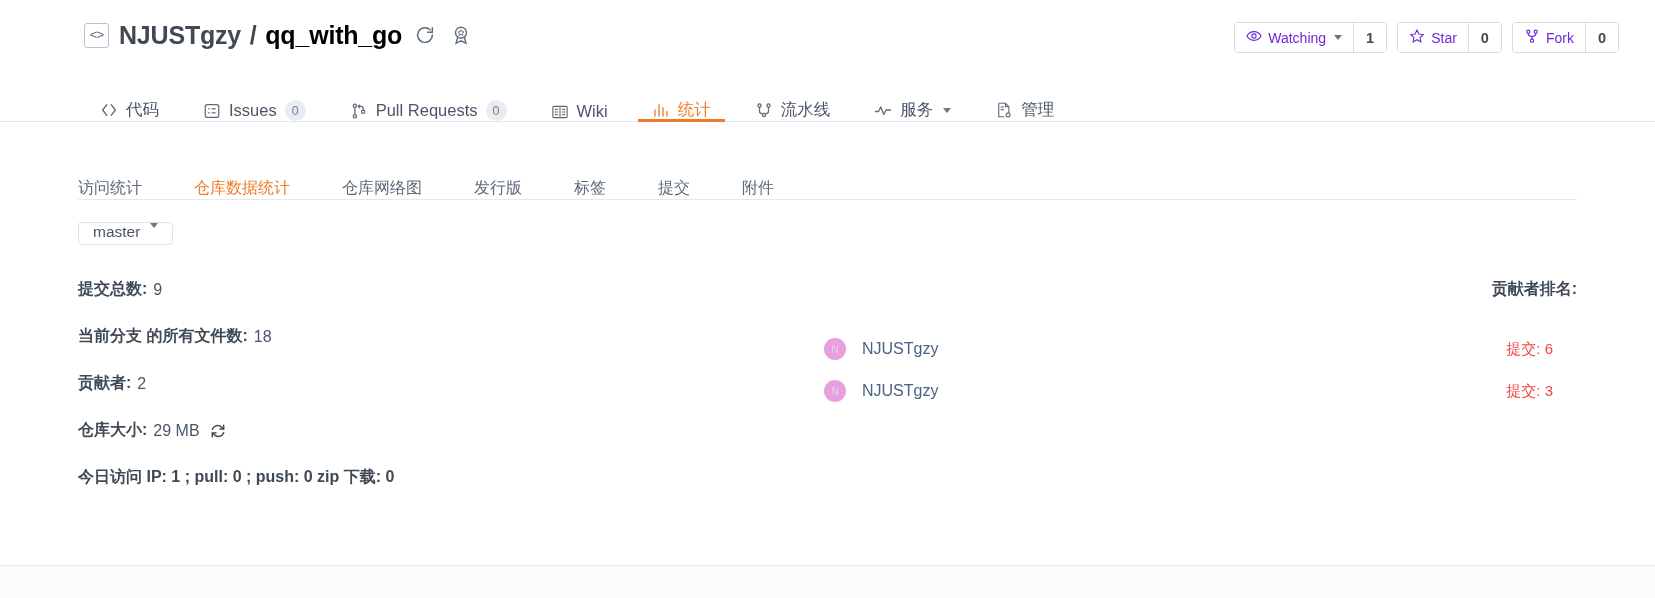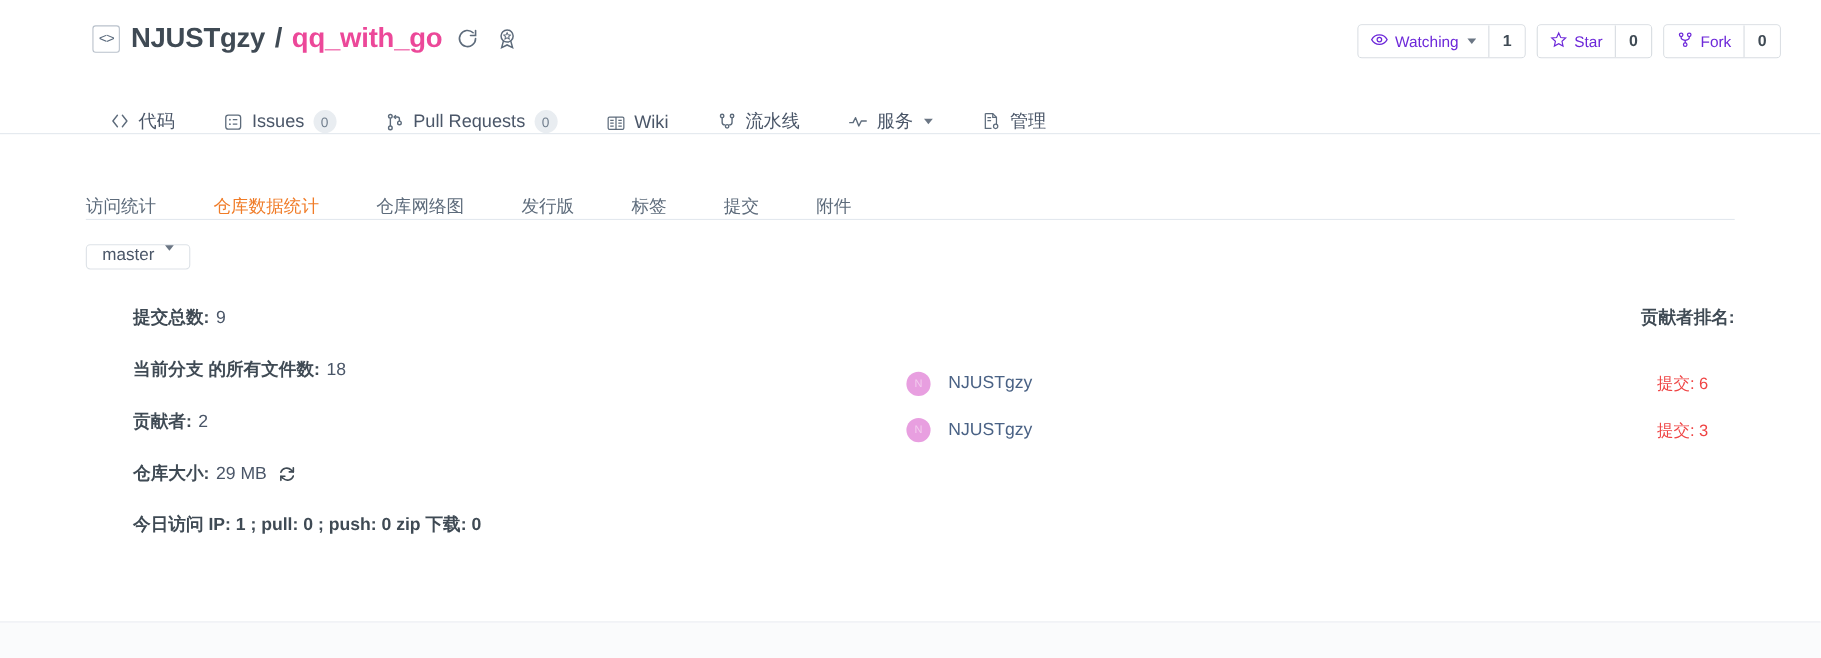--- a/index.html
+++ b/index.html
@@ -39,21 +39,21 @@
   }
   .repo-title {
     font-size: 25px;
     font-weight: bold;
     color: #3f4a54;
     letter-spacing: -0.2px;
     white-space: nowrap;
   }
   .repo-title .owner { color: #3f4a54; }
   .repo-title .sep { color: #3f4a54; font-weight: bold; padding: 0 2px; }
-  .repo-title .name { color: #ec4899; margin-top: 41px; }
+  .repo-title .name { color: #000000; margin-top: 41px; }
   .hdr-icon {
     width: 26px; height: 26px;
     display: inline-flex; align-items: center; justify-content: center;
     color: #5d6b7b;
     flex: 0 0 auto;
   }
 
   .repo-actions {
     position: absolute;
     right: 36px;
@@ -199,21 +199,21 @@
 
   .stat-line {
     font-size: 16px;
     color: #3f4a54;
     margin-bottom: 26px;
     display: flex;
     align-items: center;
     gap: 0;
     white-space: nowrap;
   }
-  .stat-line .k { font-weight: bold; margin-left: 43px; }
+  .stat-line .k { font-weight: bold; }
   .stat-line .v { font-weight: normal; margin-left: 6px; color: #4a5668; }
   .refresh-ico {
     margin-left: 10px;
     display: inline-flex;
     align-items: center;
     color: #3f4a54;
     cursor: pointer;
   }
   .stat-line.today { font-weight: bold; }
 
@@ -393,20 +393,31 @@
           <line x1="5" y1="12" x2="9.2" y2="12"></line>
           <line x1="5" y1="15.5" x2="9.2" y2="15.5"></line>
         <line x1="14.8" y1="8.5" x2="19" y2="8.5"></line>
           <line x1="14.8" y1="12" x2="19" y2="12"></line>
           <line x1="14.8" y1="15.5" x2="19" y2="15.5"></line>
       </svg>
     </span>
     <span>Wiki</span>
   </div>
 
+  <div class="nav-item active">
+    <span class="nav-ico">
+      <svg width="18" height="18" viewBox="0 0 24 24" fill="none" stroke="currentColor" stroke-width="1.8" stroke-linecap="round">
+        <line x1="4" y1="20" x2="4" y2="12"></line>
+          <line x1="9.3" y1="20" x2="9.3" y2="5"></line>
+        <line x1="14.7" y1="20" x2="14.7" y2="9"></line>
+          <line x1="20" y1="20" x2="20" y2="14"></line>
+      </svg>
+    </span>
+    <span>统计</span>
+  </div>
 
   <div class="nav-item">
     <span class="nav-ico">
       <svg width="18" height="18" viewBox="0 0 24 24" fill="none" stroke="currentColor" stroke-width="1.7">
         <circle cx="6" cy="6" r="2.1"></circle>
           <circle cx="18" cy="6" r="2.1"></circle>
         <path d="M6 8.1v5.4a3.2 3.2 0 0 0 3.2 3.2h.4"></path>
         <path d="M18 8.1v5.4a3.2 3.2 0 0 1-3.2 3.2h-.4"></path>
         <circle cx="12" cy="18.5" r="2.1"></circle>
       </svg>

